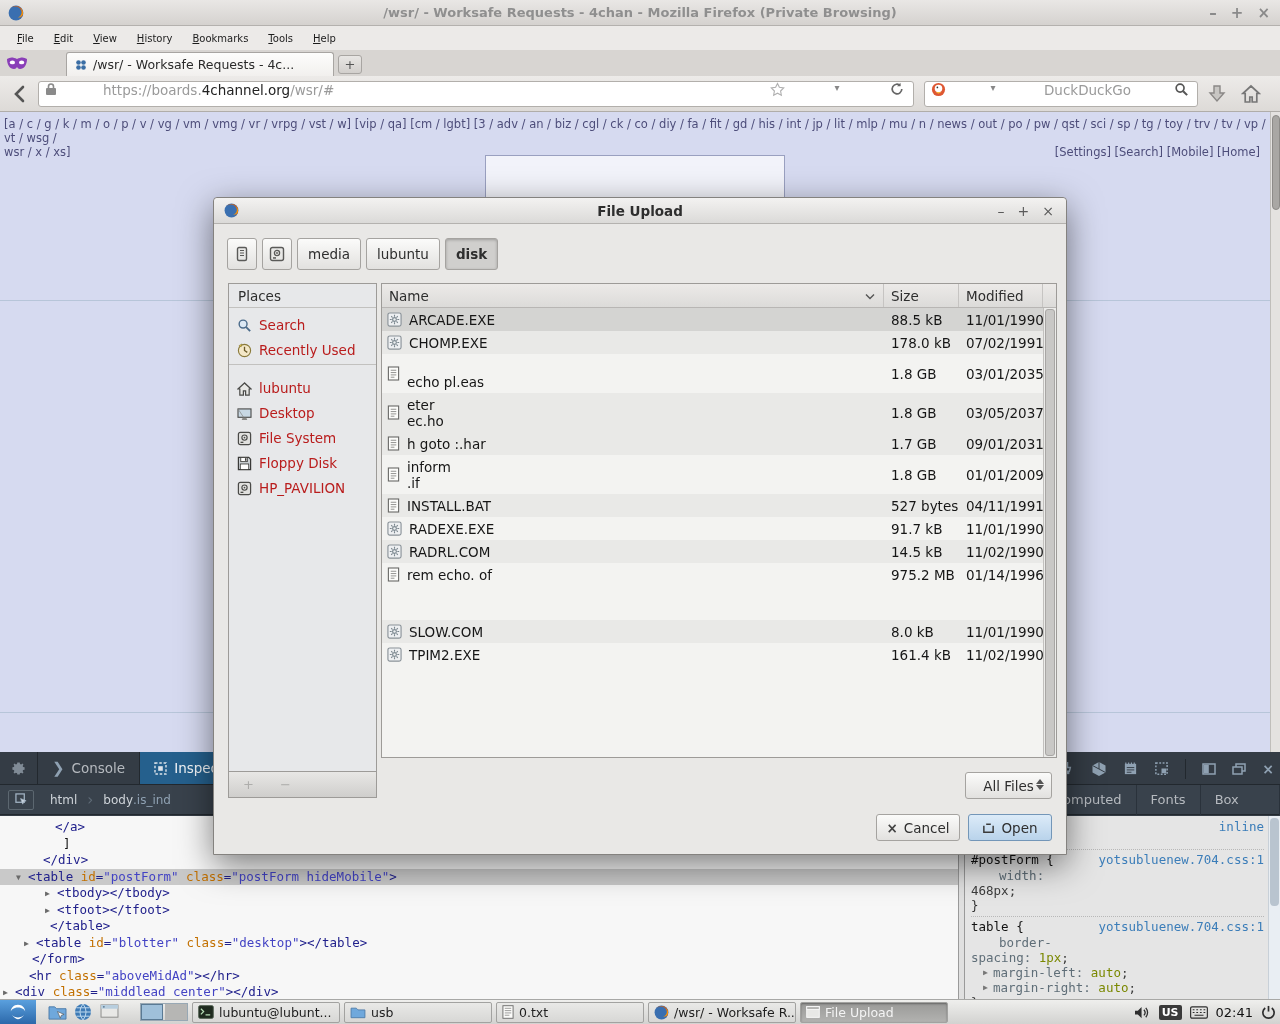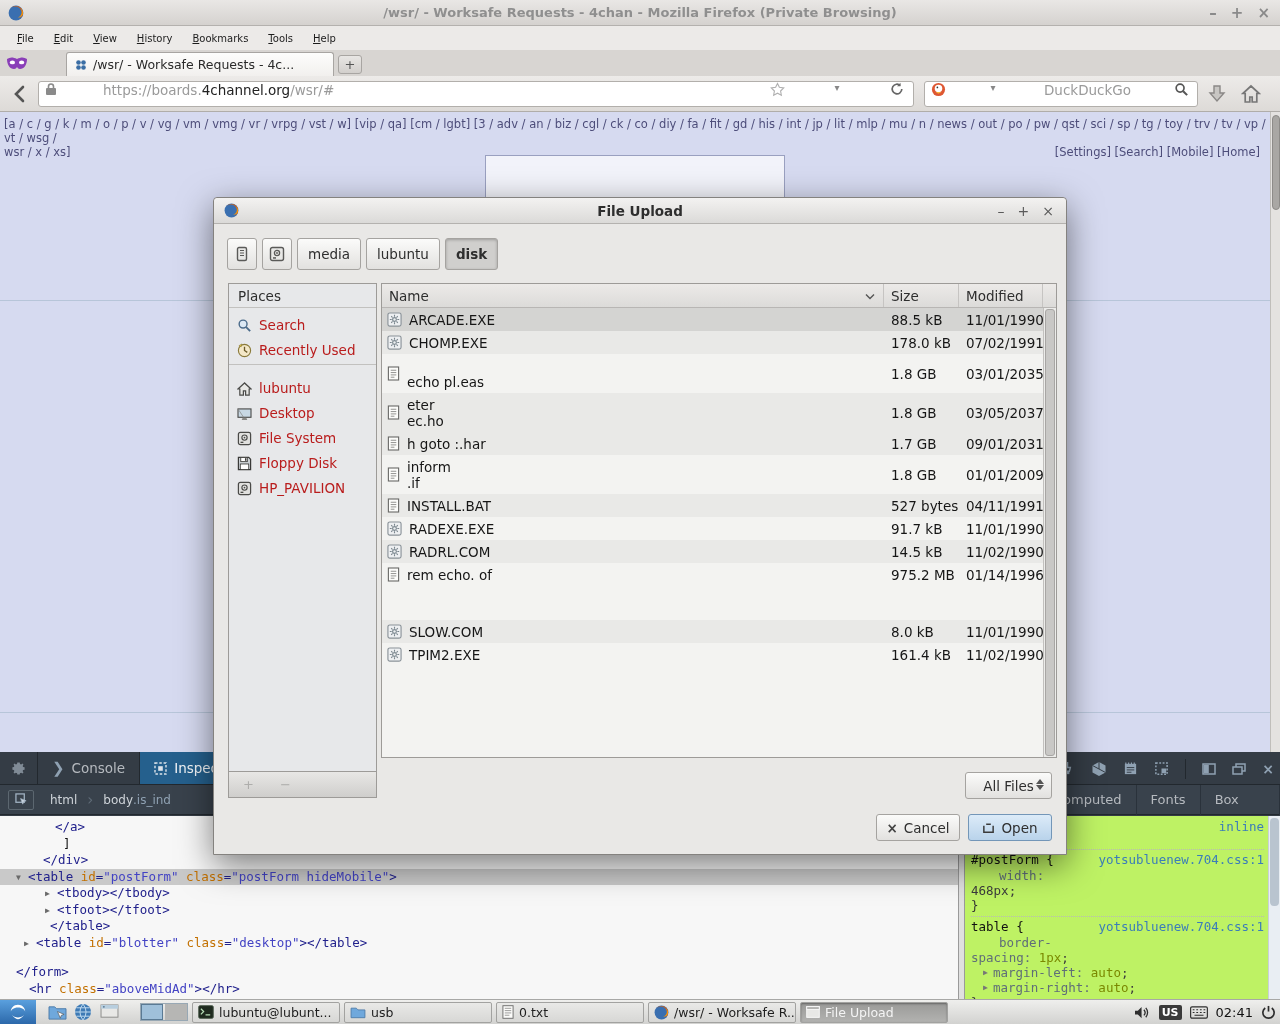--- a/index.html
+++ b/index.html
@@ -67,21 +67,21 @@
   .sbtab:first-child { border-left:1px solid #2a323b; }
 
   .dt-main { position:absolute; left:0; top:64px; bottom:0; width:1280px; background:#f7f7f7; }
   .code-panel { position:absolute; left:0; top:0; bottom:0; width:958px; background:#f7f7f7; overflow:hidden;
     font-family:"DejaVu Sans Mono", monospace; font-size:12.5px; padding-top:3px; }
   .mk-line { height:16.5px; line-height:16.5px; white-space:pre; position:relative; color:#000; }
   .mk-line.sel { background:#c9c9c9; }
   .twisty { position:absolute; font-size:8px; color:#6a6a6a; top:1px; }
   .sg { color:#21218c; } .sa { color:#c27000; } .sv { color:#4343c4; } .sp { color:#111; }
   .splitter { position:absolute; left:958px; top:0; bottom:0; width:7px; background:#e0e0e0; border-left:1px solid #9a9a9a; border-right:1px solid #9a9a9a; }
-  .rules-panel { position:absolute; left:965px; top:0; bottom:0; right:0; background:#bef264; font-family:"DejaVu Sans Mono", monospace; font-size:12.5px; overflow:hidden; padding-right:12px; }
+  .rules-panel { position:absolute; left:965px; top:0; bottom:0; right:0; background:#e5e5e5; font-family:"DejaVu Sans Mono", monospace; font-size:12.5px; overflow:hidden; padding-right:12px; }
   .rules-inner { padding:3px 4px 0 6px; }
   .rinline { text-align:right; color:#3b7db9; height:16px; }
   .rule { border-top:1px dotted #b8b8b8; margin-top:3px; padding-top:2px; }
   .rule-head { position:relative; height:16px; line-height:16px; color:#111; }
   .rule-link { position:absolute; right:0; top:0; color:#3b7db9; }
   .rline { height:15px; line-height:15px; position:relative; color:#333; white-space:pre; }
   .rprop { color:#5f6e78; } .rval { color:#7a8800; } .rdark { color:#3c3c3c;text-align:right; }
   .rarrow { position:absolute; font-size:8px; color:#777; top:0; }
   .rules-scroll { position:absolute; right:0; top:0; bottom:0; width:12px; background:#e9eef3; border-left:1px solid #c8d0d8; }
   .rules-thumb { position:absolute; left:1px; top:2px; width:9px; height:88px; background:#b9c4cf; border-radius:4px; }
@@ -356,21 +356,21 @@
   <div class="dt-main">
     <div class="code-panel">
         <div class="mk-line" style="padding-left: 55px;"><span class="sg">&lt;/a&gt;</span></div>
         <div class="mk-line" style="padding-left: 63px;"><span class="sp">]</span></div>
         <div class="mk-line" style="padding-left: 43px;"><span class="sg">&lt;/div&gt;</span></div>
         <div class="mk-line sel" style="padding-left: 28px;"><span class="twisty" style="left: 16px;">▼</span><span class="sg">&lt;table </span><span class="sa">id</span><span class="sg">=</span><span class="sv">"postForm"</span><span class="sp"> </span><span class="sa">class</span><span class="sg">=</span><span class="sv">"postForm hideMobile"</span><span class="sg">&gt;</span></div>
         <div class="mk-line" style="padding-left: 57px;"><span class="twisty" style="left: 45px;">▶</span><span class="sg">&lt;tbody&gt;&lt;/tbody&gt;</span></div>
         <div class="mk-line" style="padding-left: 57px;"><span class="twisty" style="left: 45px;">▶</span><span class="sg">&lt;tfoot&gt;&lt;/tfoot&gt;</span></div>
         <div class="mk-line" style="padding-left: 50px;"><span class="sg">&lt;/table&gt;</span></div>
         <div class="mk-line" style="padding-left: 36px;"><span class="twisty" style="left: 24px;">▶</span><span class="sg">&lt;table </span><span class="sa">id</span><span class="sg">=</span><span class="sv">"blotter"</span><span class="sp"> </span><span class="sa">class</span><span class="sg">=</span><span class="sv">"desktop"</span><span class="sg">&gt;</span><span class="sg">&lt;/table&gt;</span></div>
-        <div class="mk-line" style="padding-left: 16px; margin-top: 13px;"><span class="sg">&lt;/form&gt;</span></div>
+        <div class="mk-line" style="padding-left: 32px;"><span class="sg">&lt;/form&gt;</span></div>
         <div class="mk-line" style="padding-left: 29px;"><span class="sg">&lt;hr </span><span class="sa">class</span><span class="sg">=</span><span class="sv">"aboveMidAd"</span><span class="sg">&gt;</span><span class="sg">&lt;/hr&gt;</span></div>
         <div class="mk-line" style="padding-left: 15px;"><span class="twisty" style="left: 3px;">▶</span><span class="sg">&lt;div </span><span class="sa">class</span><span class="sg">=</span><span class="sv">"middlead center"</span><span class="sg">&gt;</span><span class="sg">&lt;/div&gt;</span></div>
       </div>
     <div class="splitter"></div>
     <div class="rules-panel">
       <div class="rules-inner">
         <div class="rinline">inline</div>
         <div class="rules-gap"></div>
         <div id="css-rules">
             <div class="rule">

